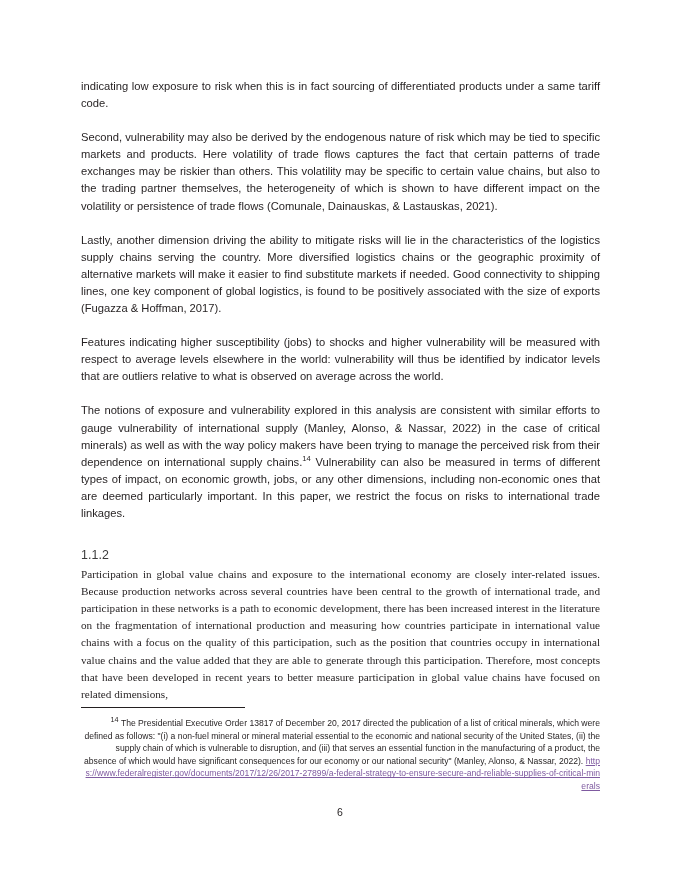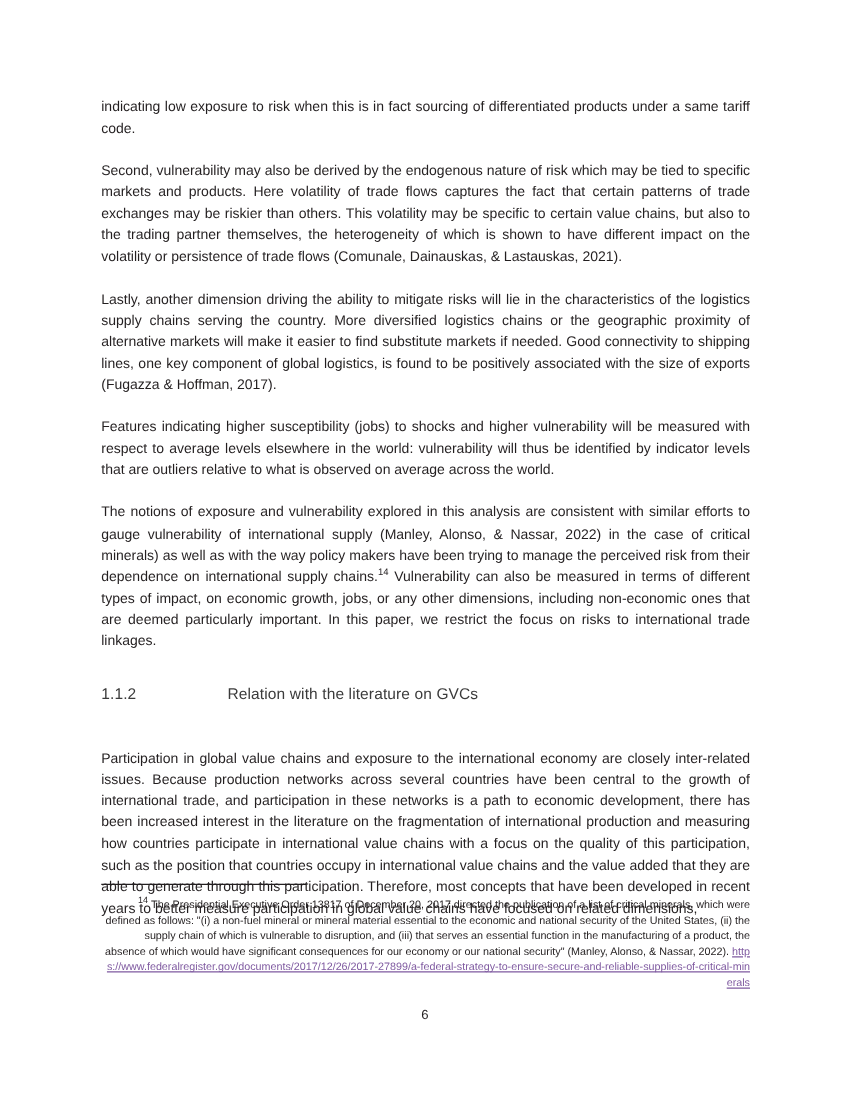--- a/index.html
+++ b/index.html
@@ -30,41 +30,40 @@
   p.body-par {
     font-family: "Liberation Sans", "DejaVu Sans", sans-serif;
     font-size: 11.2px;
     line-height: 17.1px;
     color: #231f20;
     text-align: justify;
     margin: 0 0 17px 0;
     -webkit-hyphens: none;
     hyphens: none;
   }
-  p.body-par:last-child { margin-bottom: 12px; }
+  p.body-par:last-child { margin-bottom: 12px; font-family: Liberation Serif, serif; }
   sup.fn-ref {
     font-size: 7.6px;
     vertical-align: super;
     line-height: 0;
   }
   h3.section-heading {
     font-family: "Liberation Sans", "DejaVu Sans", sans-serif;
     font-size: 12.4px;
     font-weight: normal;
     color: #3b3b3b;
     margin: 0;
     padding: 0;
     letter-spacing: 0.1px;
   }
   .heading-block {
     margin-top: 26px;
-    margin-bottom: 37px;
+    margin-bottom: 4px;
     display: flex;
     align-items: center;
-    gap: 48px;
   }
   .heading-num {
     width: 53px;
     flex: 0 0 53px;
   }
   .footnote-area {
     position: absolute;
     left: 81px;
     top: 707px;
     width: 519px;
@@ -117,21 +116,20 @@
     <p class="body-par">Second, vulnerability may also be derived by the endogenous nature of risk which may be tied to specific markets and products. Here volatility of trade flows captures the fact that certain patterns of trade exchanges may be riskier than others. This volatility may be specific to certain value chains, but also to the trading partner themselves, the heterogeneity of which is shown to have different impact on the volatility or persistence of trade flows (Comunale, Dainauskas, &amp; Lastauskas, 2021).</p>
 
     <p class="body-par">Lastly, another dimension driving the ability to mitigate risks will lie in the characteristics of the logistics supply chains serving the country. More diversified logistics chains or the geographic proximity of alternative markets will make it easier to find substitute markets if needed. Good connectivity to shipping lines, one key component of global logistics, is found to be positively associated with the size of exports (Fugazza &amp; Hoffman, 2017).</p>
 
     <p class="body-par">Features indicating higher susceptibility (jobs) to shocks and higher vulnerability will be measured with respect to average levels elsewhere in the world: vulnerability will thus be identified by indicator levels that are outliers relative to what is observed on average across the world.</p>
 
     <p class="body-par"><span>The notions of exposure and vulnerability explored in this analysis are consistent with similar efforts to gauge vulnerability of international supply (Manley, Alonso, &amp; Nassar, 2022) in the case of critical minerals) as well as with the way policy makers have been trying to manage the perceived risk from their dependence on international supply chains.</span><sup class="fn-ref">14</sup> <span>Vulnerability can also be measured in terms of different types of impact, on economic growth, jobs, or any other dimensions, including non-economic ones that are deemed particularly important. In this paper, we restrict the focus on risks to international trade linkages.</span></p>
 
     <div class="heading-block">
       <h3 class="section-heading heading-num">1.1.2</h3>
-      <h3 class="section-heading">Relation with the literature on GVCs</h3>
     </div>
 
     <p class="body-par">Participation in global value chains and exposure to the international economy are closely inter-related issues. Because production networks across several countries have been central to the growth of international trade, and participation in these networks is a path to economic development, there has been increased interest in the literature on the fragmentation of international production and measuring how countries participate in international value chains with a focus on the quality of this participation, such as the position that countries occupy in international value chains and the value added that they are able to generate through this participation. Therefore, most concepts that have been developed in recent years to better measure participation in global value chains have focused on related dimensions,</p>
 
   </div>
 
   <div class="footnote-area">
     <div class="fn-rule"></div>
     <p class="footnote"><sup class="fn-num">14</sup><span>The Presidential Executive Order 13817 of December 20, 2017 directed the publication of a list of critical minerals, which were defined as follows: "(i) a non-fuel mineral or mineral material essential to the economic and national security of the United States, (ii) the supply chain of which is vulnerable to disruption, and (iii) that serves an essential function in the manufacturing of a product, the absence of which would have significant consequences for our economy or our national security" (Manley, Alonso, &amp; Nassar, 2022). </span><a class="fn-link" href="#" style="color: rgb(127, 90, 160);">https://www.federalregister.gov/documents/2017/12/26/2017-27899/a-federal-strategy-to-ensure-secure-and-reliable-supplies-of-critical-minerals</a></p>
   </div>

